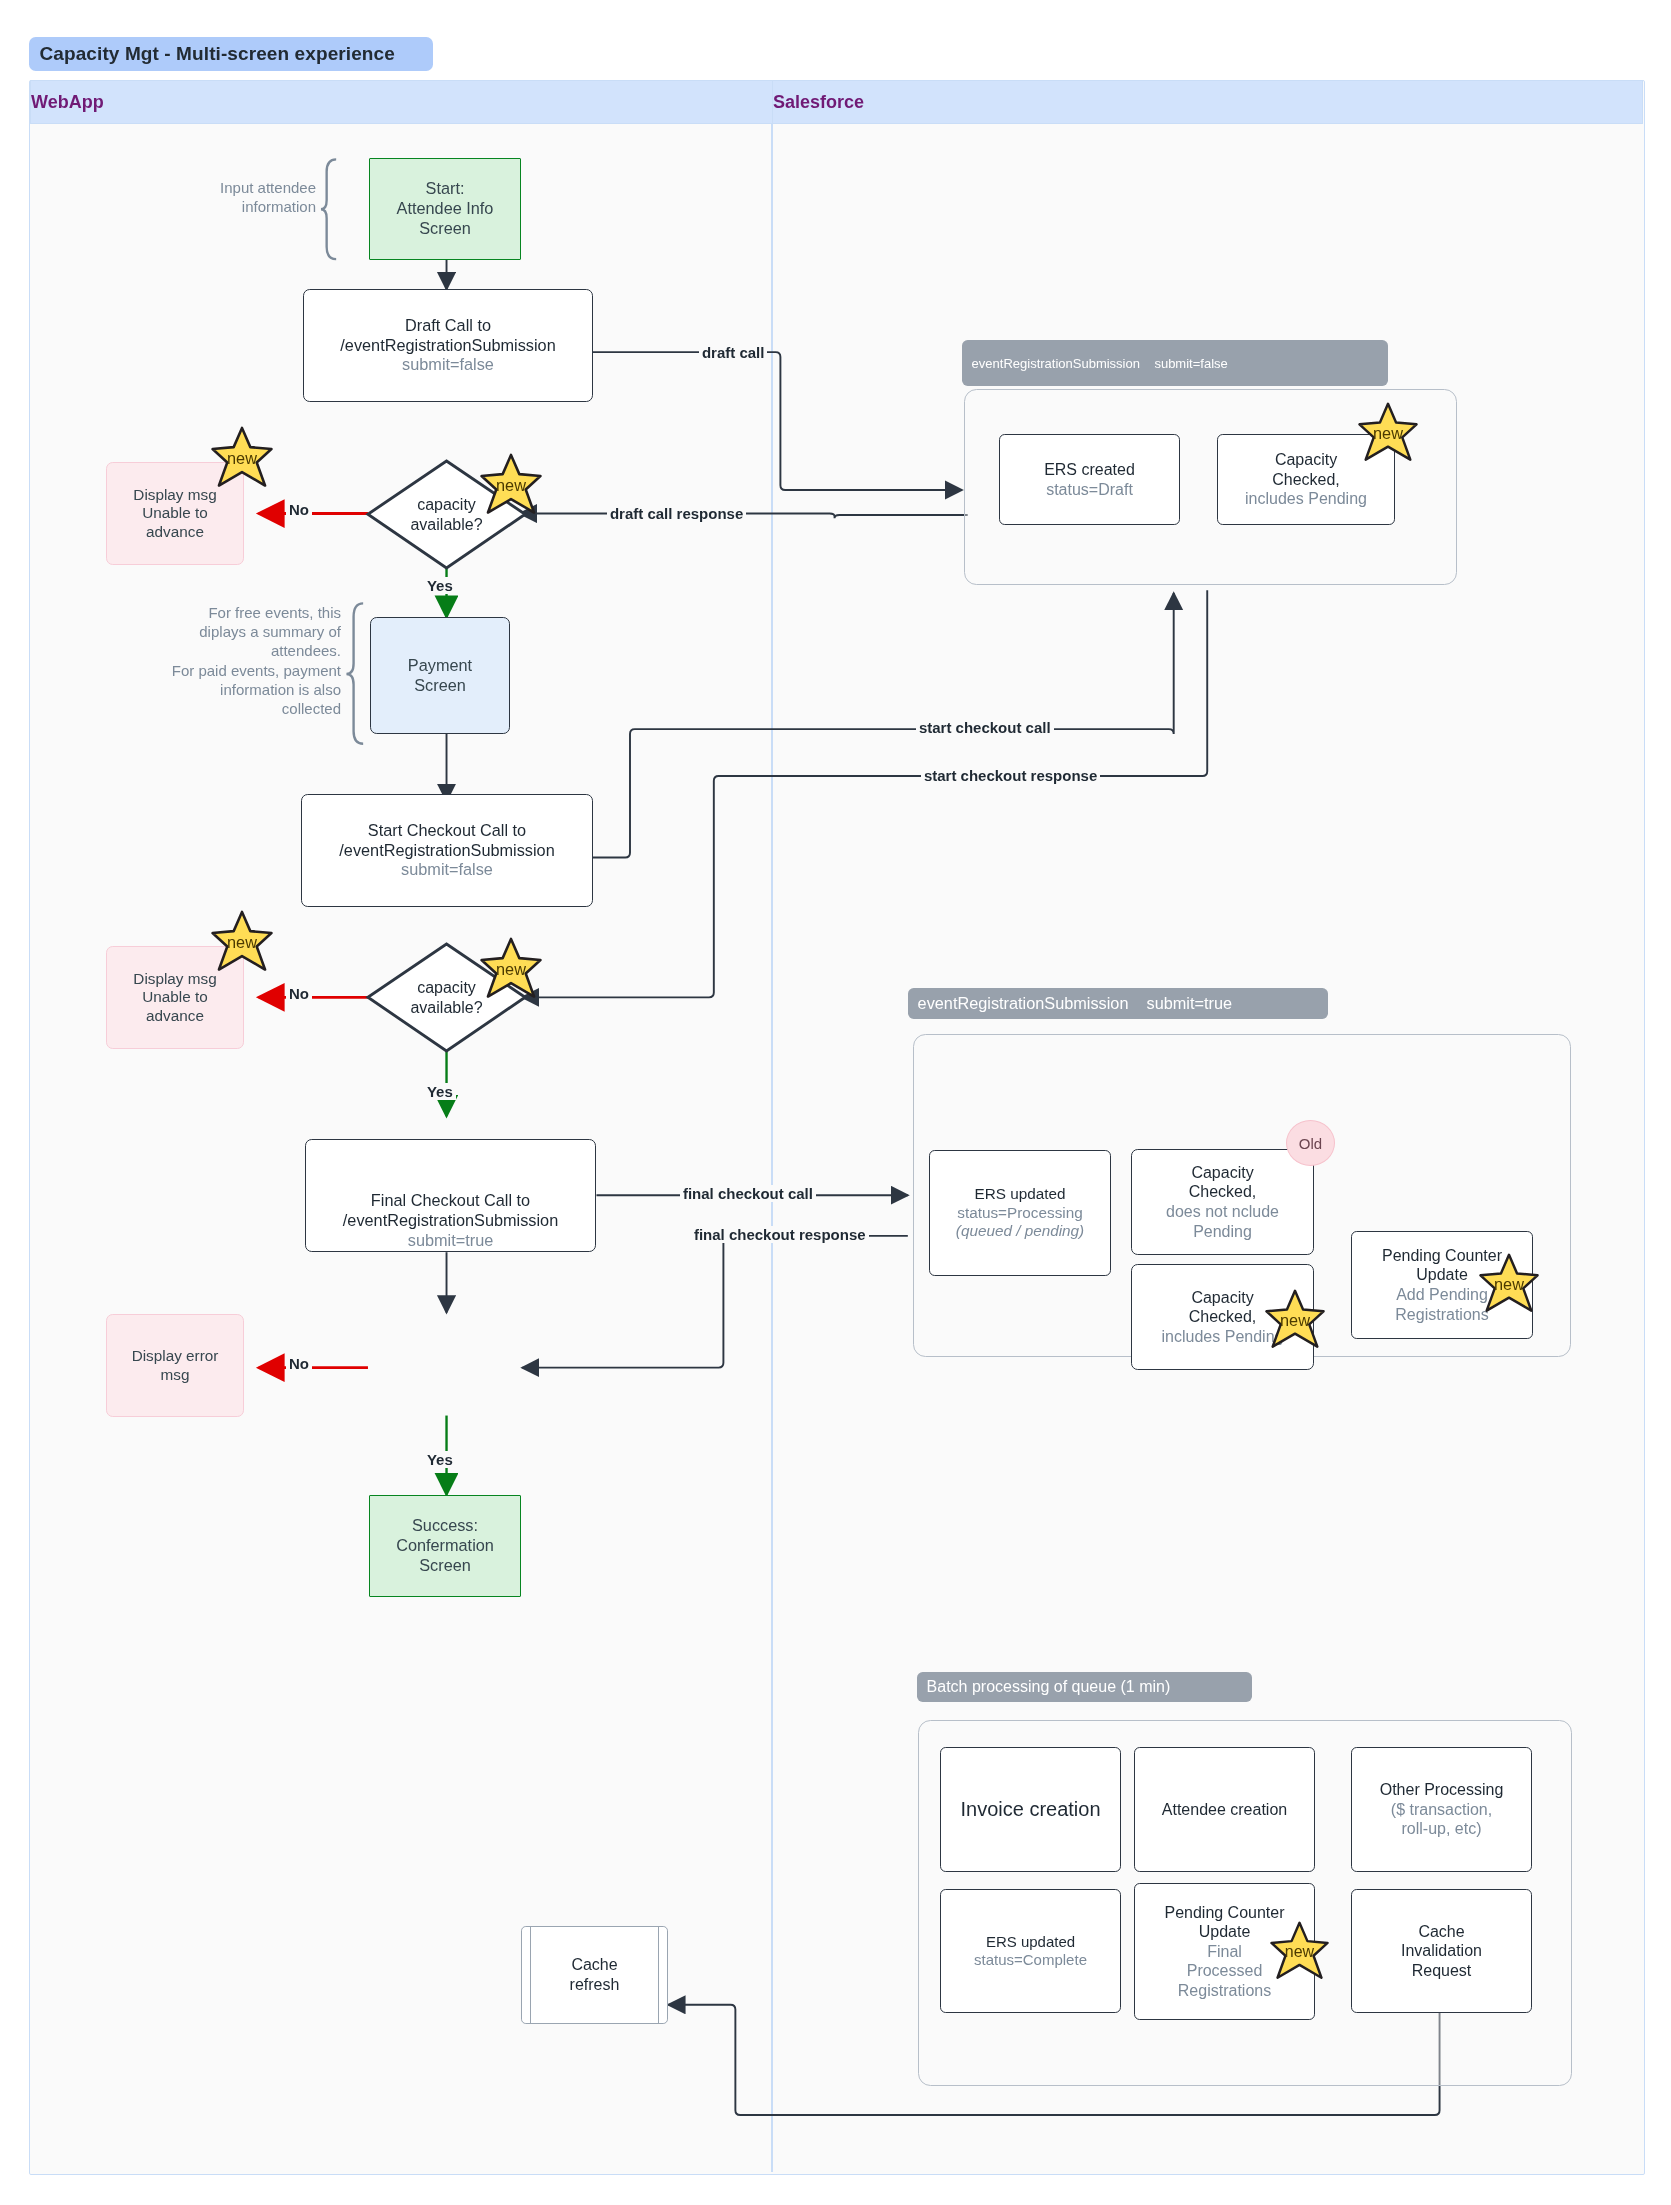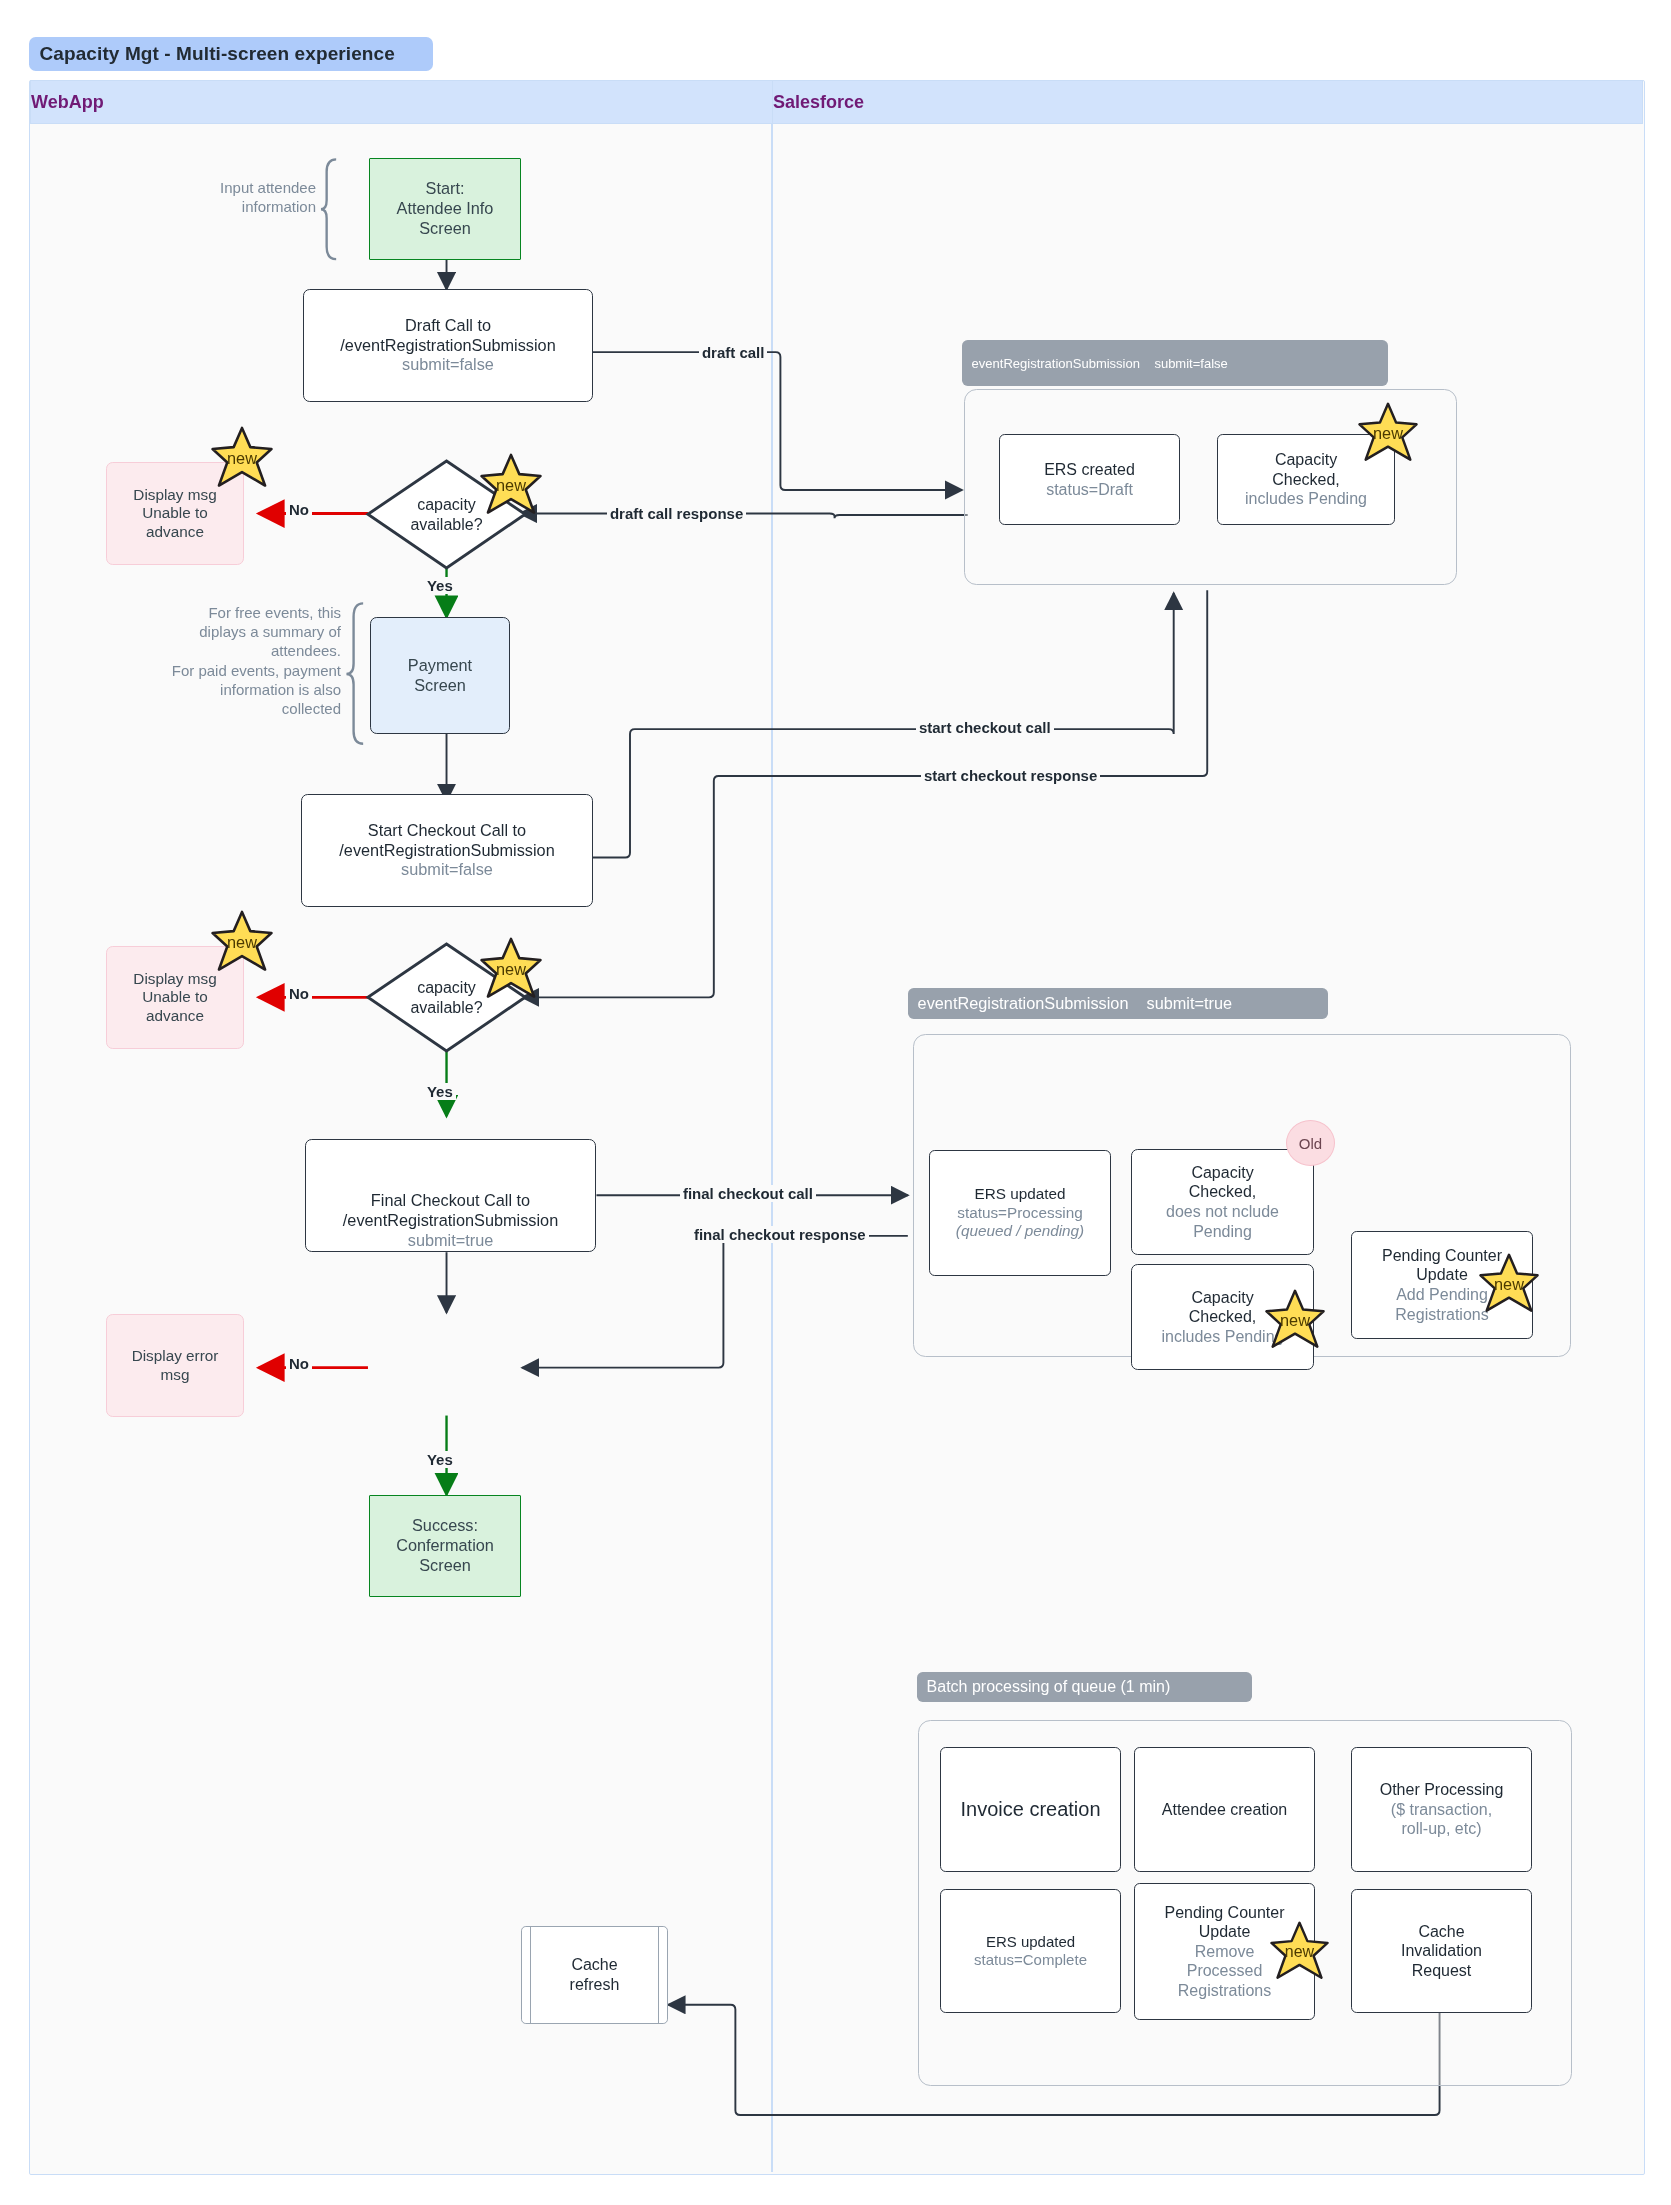--- a/index.html
+++ b/index.html
@@ -356,21 +356,21 @@
   </div>
 
   <div class="node n-process-thin" style="left:940px;top:1889px;width:181px;height:124px;font-size:15px;">
     <div>ERS updated</div>
     <div class="sub">status=Complete</div>
   </div>
 
   <div class="node n-process-thin" style="left:1134px;top:1883px;width:181px;height:137px;font-size:16px;">
     <div>Pending Counter</div>
     <div>Update</div>
-    <div class="sub">Remove</div>
+    <div class="sub">Final</div>
     <div class="sub">Processed</div>
     <div class="sub">Registrations</div>
   </div>
   <div class="star" style="left:1269px;top:1921px;width:61px;height:61px;font-size:16px;">
     <svg width="61" height="61" viewBox="0 0 100 100">
       <path d="M50 3 L63 33 L96 36 L73 57 L86 93 L50 72 L14 93 L27 57 L4 36 L37 33 Z" fill="#ffdd55" stroke="#231f20" stroke-width="4" stroke-linejoin="round"></path>
     </svg>
     <span>new</span>
   </div>
 

